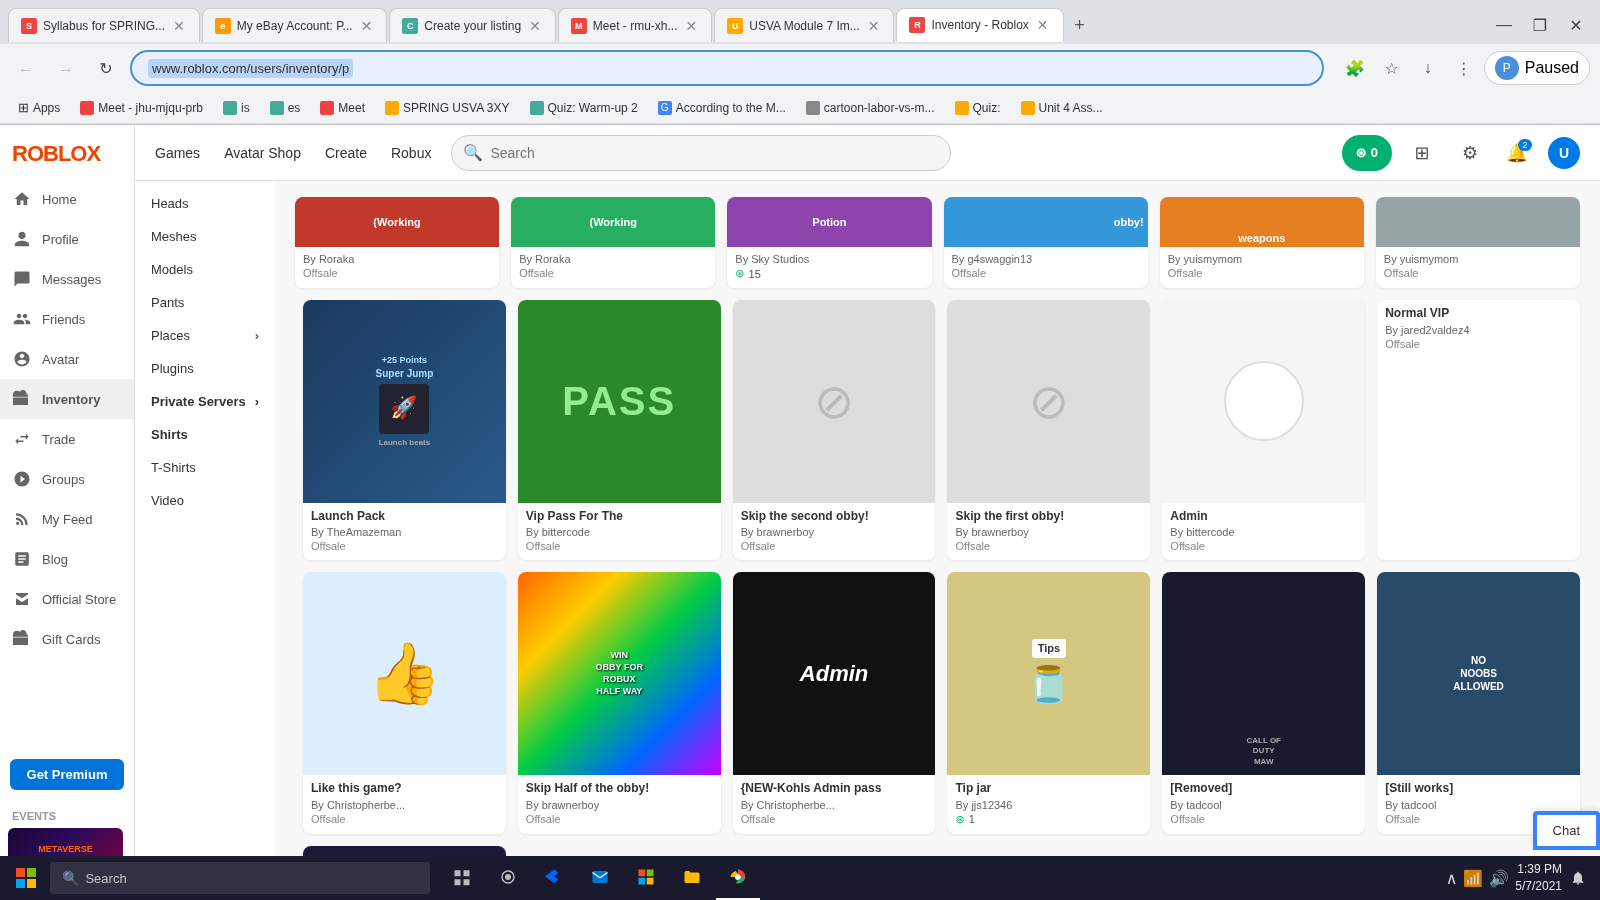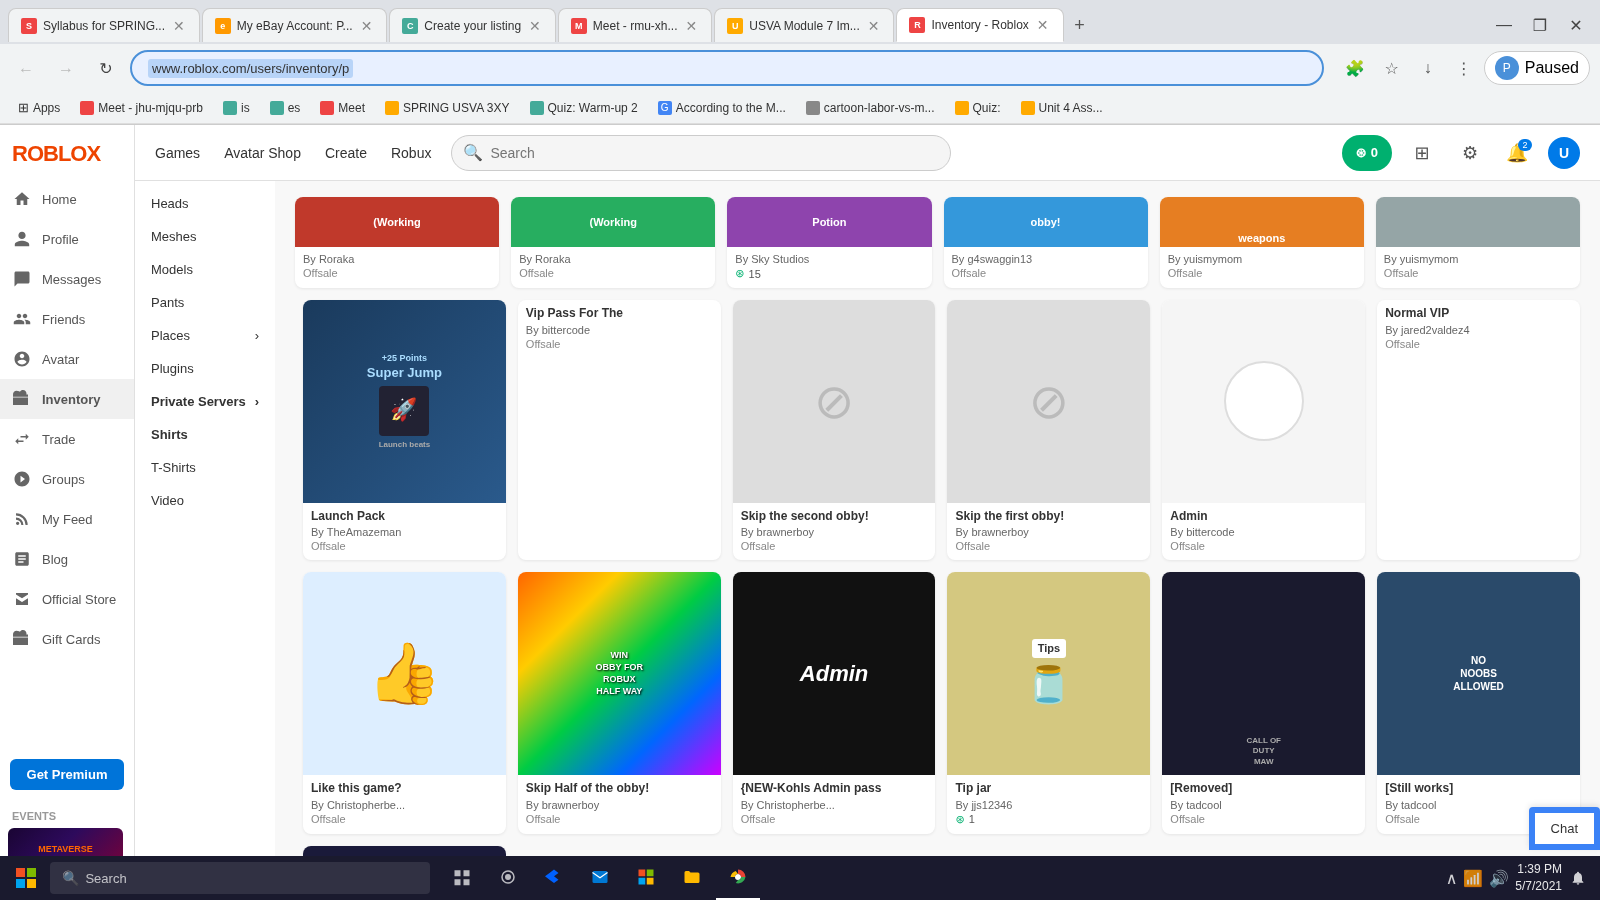--- a/index.html
+++ b/index.html
@@ -401,21 +401,21 @@
               </div>
               <div class="partial-info">
                 <div class="item-creator">By Sky Studios</div>
                 <div class="item-price">
                     <span style="color:#00b06f;">⊛</span>
                     <span>15</span>
                   </div>
               </div>
             </div>
             <div class="partial-item">
-              <div class="partial-thumb" style="background:#3498db;display:flex;align-items:center;justify-content:center;">
+              <div class="partial-thumb" style="background:#3498db;display:flex;align-items:center;justify-content:flex-end;">
                 <span style="color:white;font-size:11px;font-weight:700;text-align:center;padding:4px;">obby!</span>
               </div>
               <div class="partial-info">
                 <div class="item-creator">By g4swaggin13</div>
                 <div class="offsale-tag">Offsale</div>
               </div>
             </div>
             <div class="partial-item">
               <div class="partial-thumb" style="background:#e67e22;display:flex;align-items:center;justify-content:center;">
                 <span style="color:white;font-size:11px;font-weight:700;text-align:center;padding:4px;margin-top:32px;">weapons</span>
@@ -434,35 +434,38 @@
               </div>
             </div>
           </div>
 
           <div class="items-grid">
 
             <div class="item-card">
               <div class="item-thumb thumb-launch">
                 <div class="item-thumb-visual" style="flex-direction:column;font-size:10px;color:#fff;">
                   <div style="font-size:9px;color:#adf;">+25 Points</div>
-                  <div style="font-size:13px;color:#adf;">Super Jump</div>
+                  <div style="font-size:10px;color:#adf;">Super Jump</div>
                   <div style="width:50px;height:50px;background:#223;border-radius:4px;margin:4px;display:flex;align-items:center;justify-content:center;">
                     <span style="font-size:22px;">🚀</span>
                   </div>
                   <div style="font-size:8px;color:#aaa;">Launch beats</div>
                 </div>
               </div>
               <div class="item-info">
                 <div class="item-name">Launch Pack</div>
                 <div class="item-creator">By TheAmazeman</div>
                 <div class="offsale-tag">Offsale</div>
               </div>
             </div>
 
             <div class="item-card">
+              <div class="item-thumb thumb-vip-pass">
+                <div class="item-thumb-visual" style="font-size:40px;font-weight:900;color:#90ee90;letter-spacing:2px;">PASS</div>
+              </div>
               <div class="item-info">
                 <div class="item-name">Vip Pass For The</div>
                 <div class="item-creator">By bittercode</div>
                 <div class="offsale-tag">Offsale</div>
               </div>
             </div>
 
             <div class="item-card">
               <div class="item-thumb thumb-skip2" style="background:#ddd;">
                 <div style="font-size:48px;color:#bbb;">⊘</div>
@@ -586,21 +589,21 @@
                 <div class="item-thumb-visual" style="font-size:12px;font-weight:900;color:#cc2200;flex-direction:column;">
                   CRIMSON<br>KATANA<br>PASS
                 </div>
               </div>
 
             </div>
           </div>
 
         </div>
 
-        <div style="position:fixed;bottom:50px;right:0;background:#fff;border:6px solid #3b82f6;padding:8px 16px;font-size:13px;color:#333;cursor:pointer;border-radius:4px 4px 0 0;box-shadow:0 -2px 6px rgba(0,0,0,0.1);">Chat</div>
+        <div style="position:fixed;bottom:50px;right:0;background:#fff;border:4px solid #3b82f6;padding:8px 16px;font-size:13px;color:#333;cursor:pointer;border-radius:4px 4px 0 0;box-shadow:0 -2px 6px rgba(0,0,0,0.1);">Chat</div>
       </div>
     </div>
   </div>
 </div>
 
 <div class="taskbar" style="position:fixed;bottom:0;width:1600px;">
   <div class="start-btn">
     <svg width="20" height="20" viewBox="0 0 20 20" fill="none">
       <rect x="0" y="0" width="9" height="9" fill="#f25022"></rect>
       <rect x="11" y="0" width="9" height="9" fill="#7fba00"></rect>

